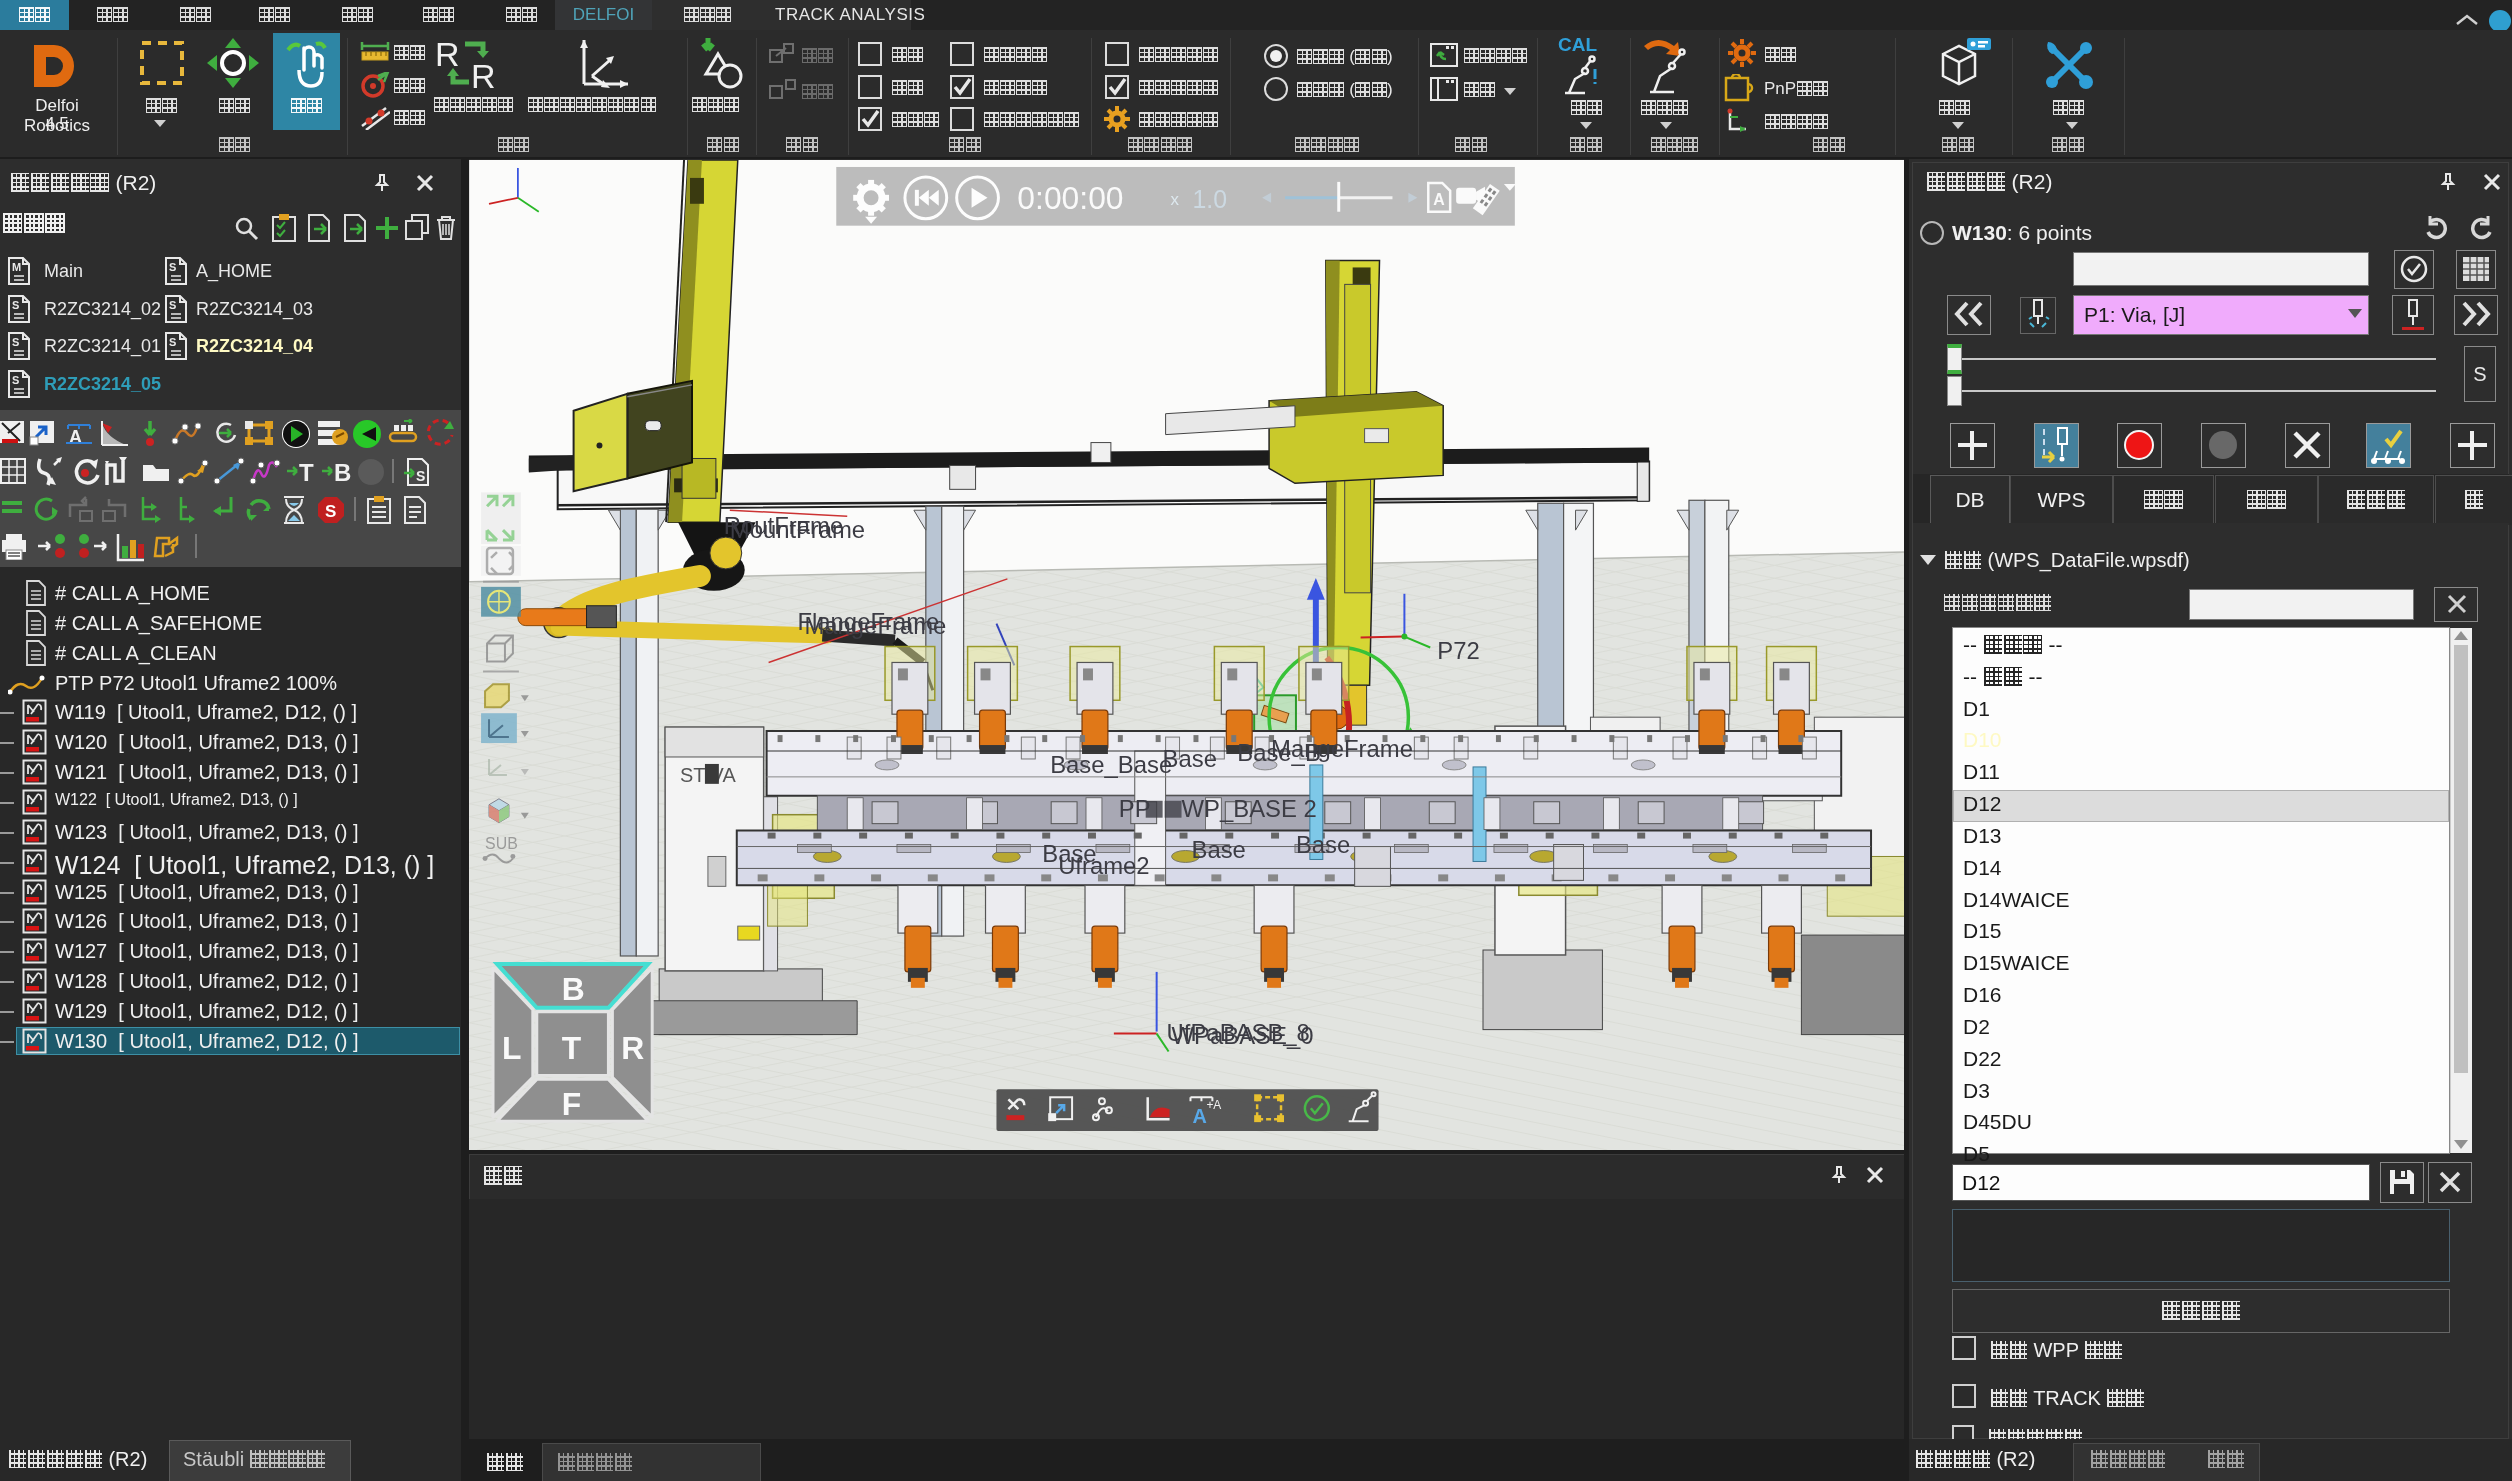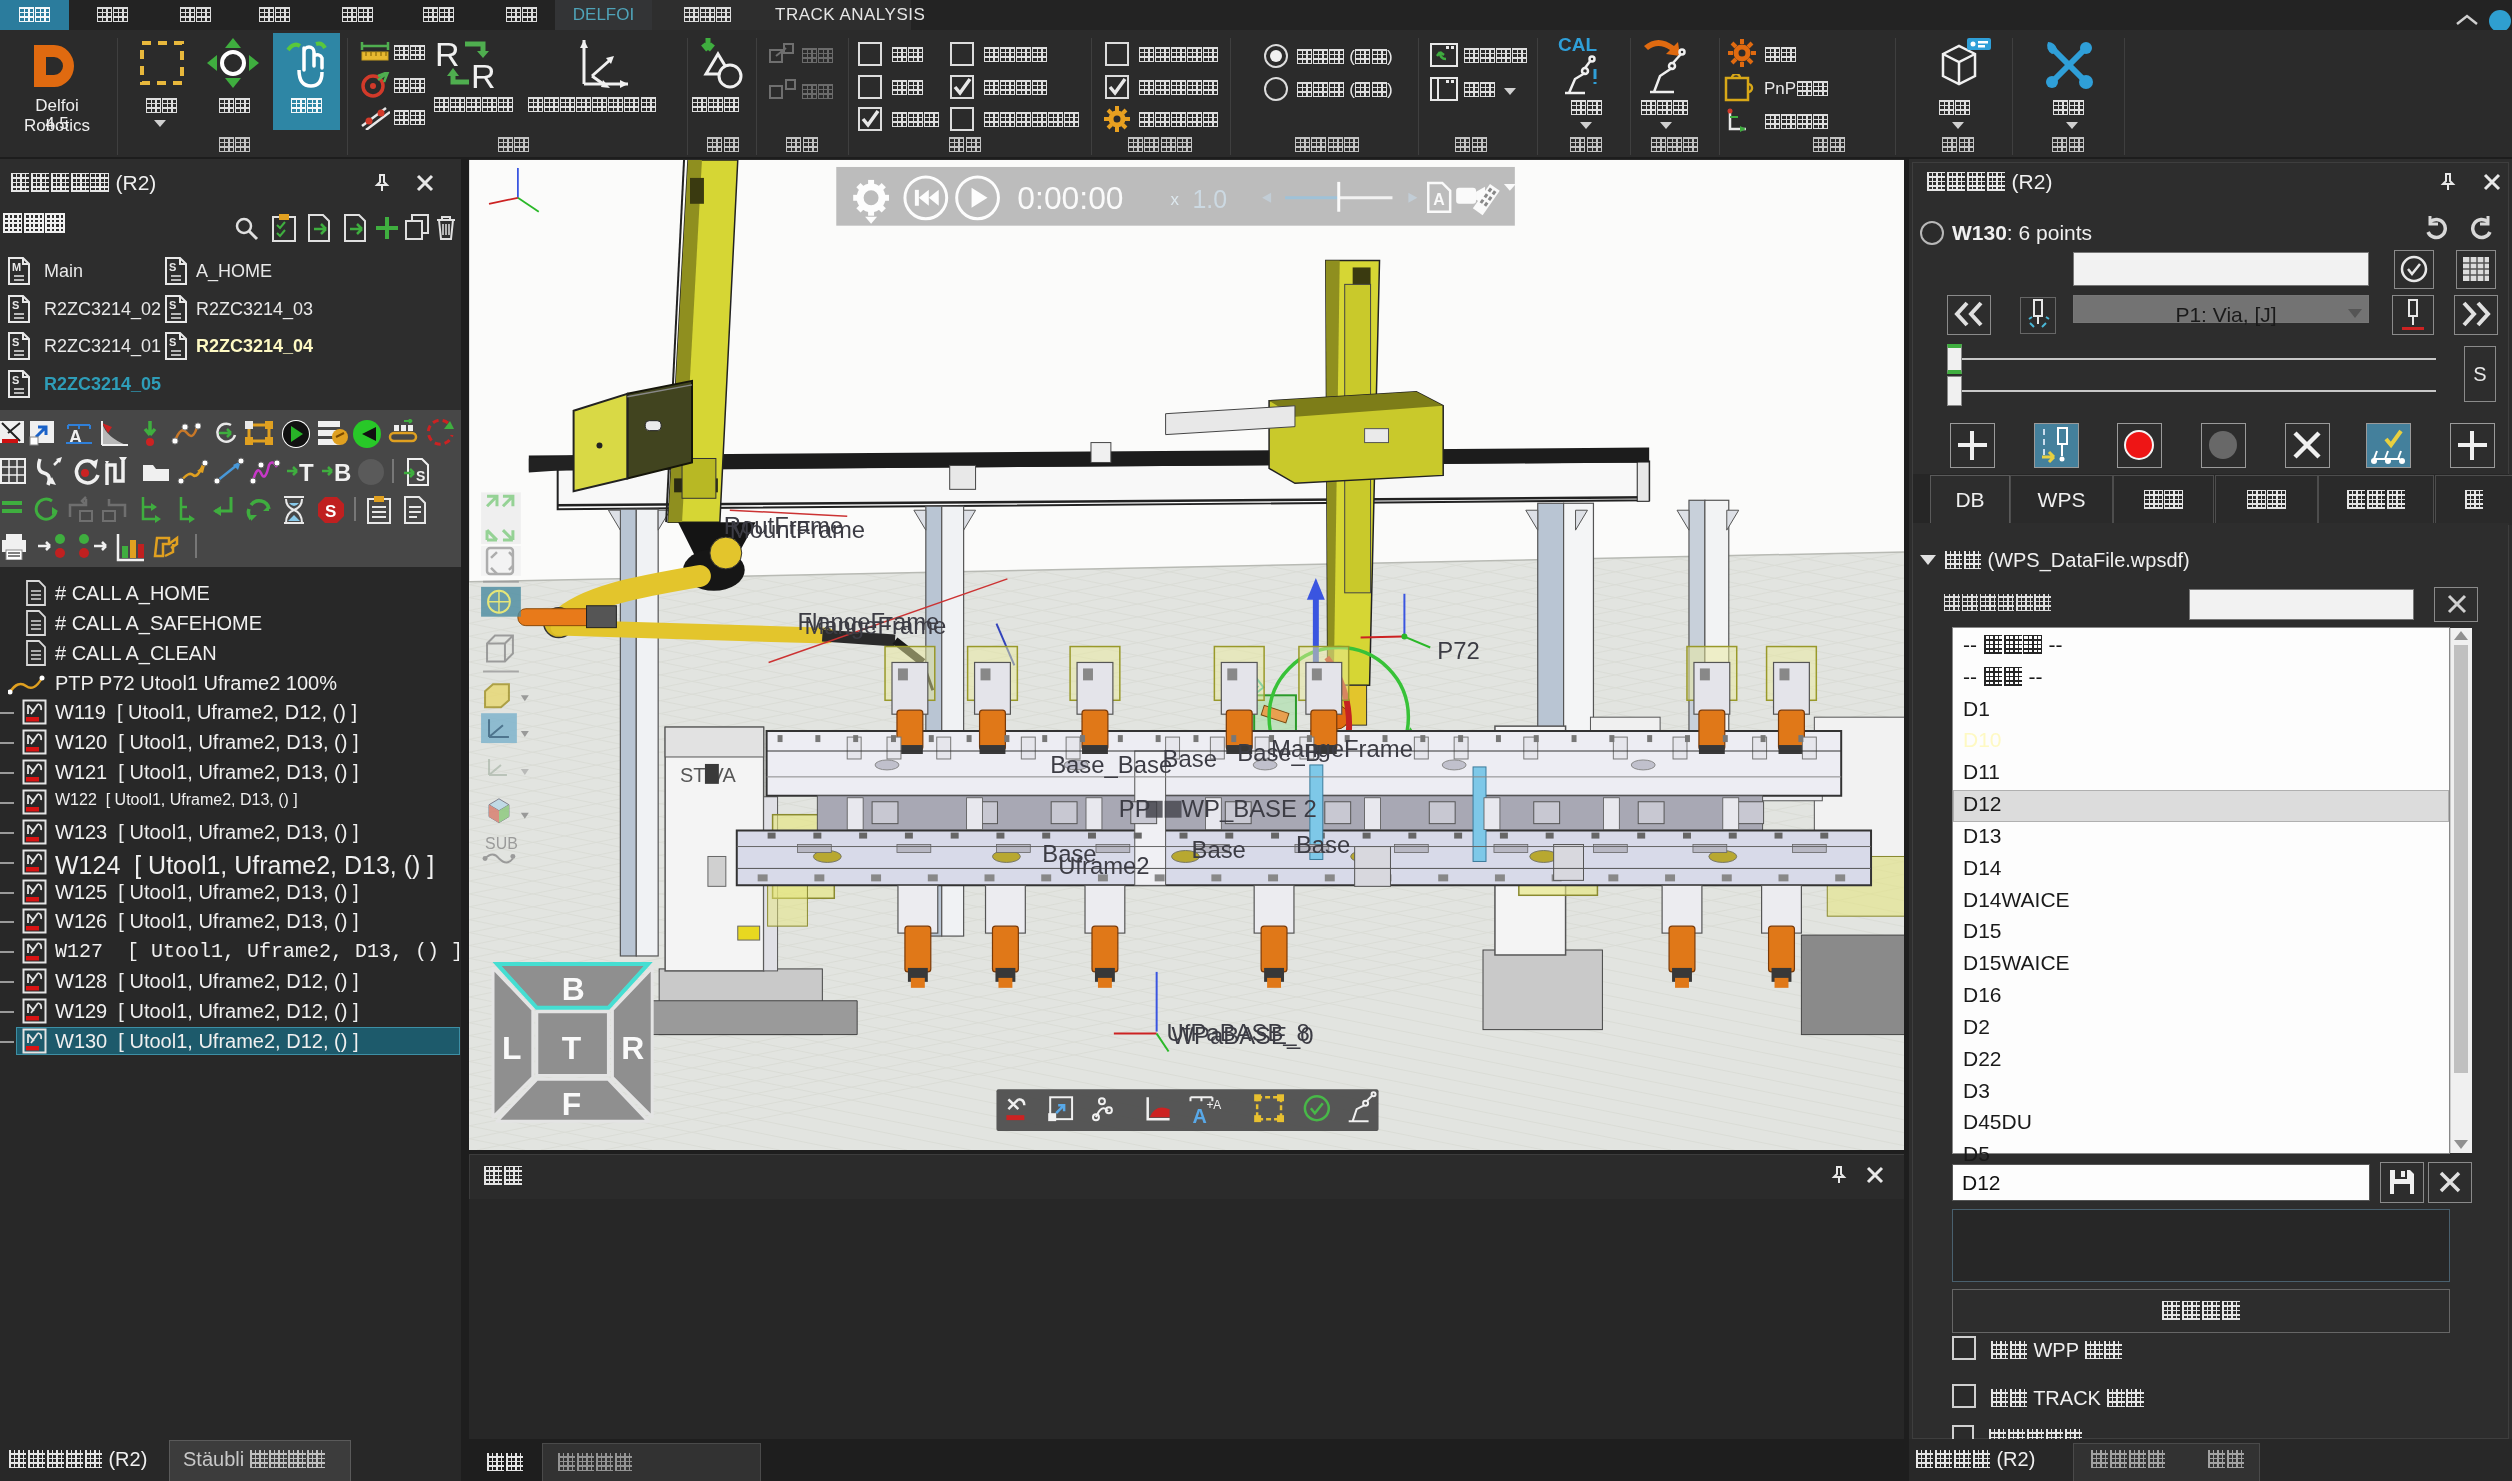--- a/index.html
+++ b/index.html
@@ -639,21 +639,21 @@
 <path d="M6 6 v9 M6 6 l6 7 M16 5 l-7 10 M16 5 q4 1 3 6" stroke="#e4e4e4" stroke-width="1.8" fill="none"></path>
 <rect x="4" y="18" width="13" height="4.5" fill="#d81414"></rect>
     </svg></div>
 <div class="abs" style="left:55px;top:910px;color:#f0f0f0;font-size:20px;white-space:pre;">W126  [ Utool1, Uframe2, D13, () ]</div>
 <div class="abs" style="left:0px;top:951px;width:14px;height:2px;background:#9a9a9a;"></div>
 <div class="abs" style="left:22px;top:938px;"><svg width="25" height="26" viewBox="0 0 25 26">
       <rect x="1.5" y="1.5" width="22" height="23" fill="none" stroke="#e4e4e4" stroke-width="2"></rect>
 <path d="M6 6 v9 M6 6 l6 7 M16 5 l-7 10 M16 5 q4 1 3 6" stroke="#e4e4e4" stroke-width="1.8" fill="none"></path>
 <rect x="4" y="18" width="13" height="4.5" fill="#d81414"></rect>
     </svg></div>
-<div class="abs" style="left:55px;top:940px;color:#f0f0f0;font-size:20px;white-space:pre;font-family:Liberation Mono, monospace;">W127  [ Utool1, Uframe2, D13, () ]</div>
+<div class="abs" style="left:55px;top:940px;color:#f0f0f0;font-size:20px;white-space:pre;">W127  [ Utool1, Uframe2, D13, () ]</div>
 <div class="abs" style="left:0px;top:981px;width:14px;height:2px;background:#9a9a9a;"></div>
 <div class="abs" style="left:22px;top:968px;"><svg width="25" height="26" viewBox="0 0 25 26">
       <rect x="1.5" y="1.5" width="22" height="23" fill="none" stroke="#e4e4e4" stroke-width="2"></rect>
 <path d="M6 6 v9 M6 6 l6 7 M16 5 l-7 10 M16 5 q4 1 3 6" stroke="#e4e4e4" stroke-width="1.8" fill="none"></path>
 <rect x="4" y="18" width="13" height="4.5" fill="#d81414"></rect>
     </svg></div>
 <div class="abs" style="left:55px;top:970px;color:#f0f0f0;font-size:20px;white-space:pre;">W128  [ Utool1, Uframe2, D12, () ]</div>
 <div class="abs" style="left:0px;top:1011px;width:14px;height:2px;background:#9a9a9a;"></div>
 <div class="abs" style="left:22px;top:998px;"><svg width="25" height="26" viewBox="0 0 25 26">
       <rect x="1.5" y="1.5" width="22" height="23" fill="none" stroke="#e4e4e4" stroke-width="2"></rect>
@@ -1310,21 +1310,21 @@
 <div class="abs" style="left:1947px;top:295px;width:44px;height:40px;border:1px solid #8a8a8a;"></div>
 <svg class="abs" style="left:1953px;top:300px;" width="32" height="28" viewBox="0 0 32 28">
 <path d="M14 3 L4 14 L14 25 M28 3 L18 14 L28 25" stroke="#e0e0e0" stroke-width="4" fill="none"></path>
   </svg>
 <div class="abs" style="left:2020px;top:297px;width:36px;height:37px;border:1px solid #666;"></div>
 <svg class="abs" style="left:2026px;top:299px;" width="24" height="31" viewBox="0 0 24 31">
 <rect x="8" y="1" width="8" height="16" fill="none" stroke="#e8e8e8" stroke-width="2"></rect>
     <path d="M12 17 v8" stroke="#e8e8e8" stroke-width="2"></path>
 <path d="M4 24 l4 4 m8 0 l4 -4 m-14 -6 l-3 2 m17 -2 l3 2" stroke="#4ab8d8" stroke-width="2"></path>
   </svg>
-<div class="abs" style="left:2073px;top:295px;width:296px;height:28px;background:#737373;border:1px solid #777;color:#1a1a1a;font-size:21px;line-height:38px;padding-left:10px;text-align:center;">P1: Via, [J]</div>
+<div class="abs" style="left:2073px;top:295px;width:296px;height:40px;background:#f0abfc;border:1px solid #777;color:#1a1a1a;font-size:21px;line-height:38px;padding-left:10px;">P1: Via, [J]</div>
 <div class="abs" style="left:2348px;top:309px;width:0;height:0;border-left:7px solid transparent;border-right:7px solid transparent;border-top:9px solid #555;"></div>
 <div class="abs" style="left:2392px;top:295px;width:42px;height:40px;border:1px solid #8a8a8a;"></div>
 <svg class="abs" style="left:2400px;top:299px;" width="26" height="32" viewBox="0 0 26 32">
 <rect x="9" y="1" width="8" height="16" fill="none" stroke="#e8e8e8" stroke-width="2"></rect>
     <path d="M13 17 v9" stroke="#e8e8e8" stroke-width="2"></path>
 <rect x="2" y="28" width="22" height="3" fill="#cc2222"></rect>
   </svg>
 <div class="abs" style="left:2454px;top:295px;width:44px;height:40px;border:1px solid #8a8a8a;"></div>
 <svg class="abs" style="left:2460px;top:300px;" width="32" height="28" viewBox="0 0 32 28">
 <path d="M4 3 L14 14 L4 25 M18 3 L28 14 L18 25" stroke="#e0e0e0" stroke-width="4" fill="none"></path>

